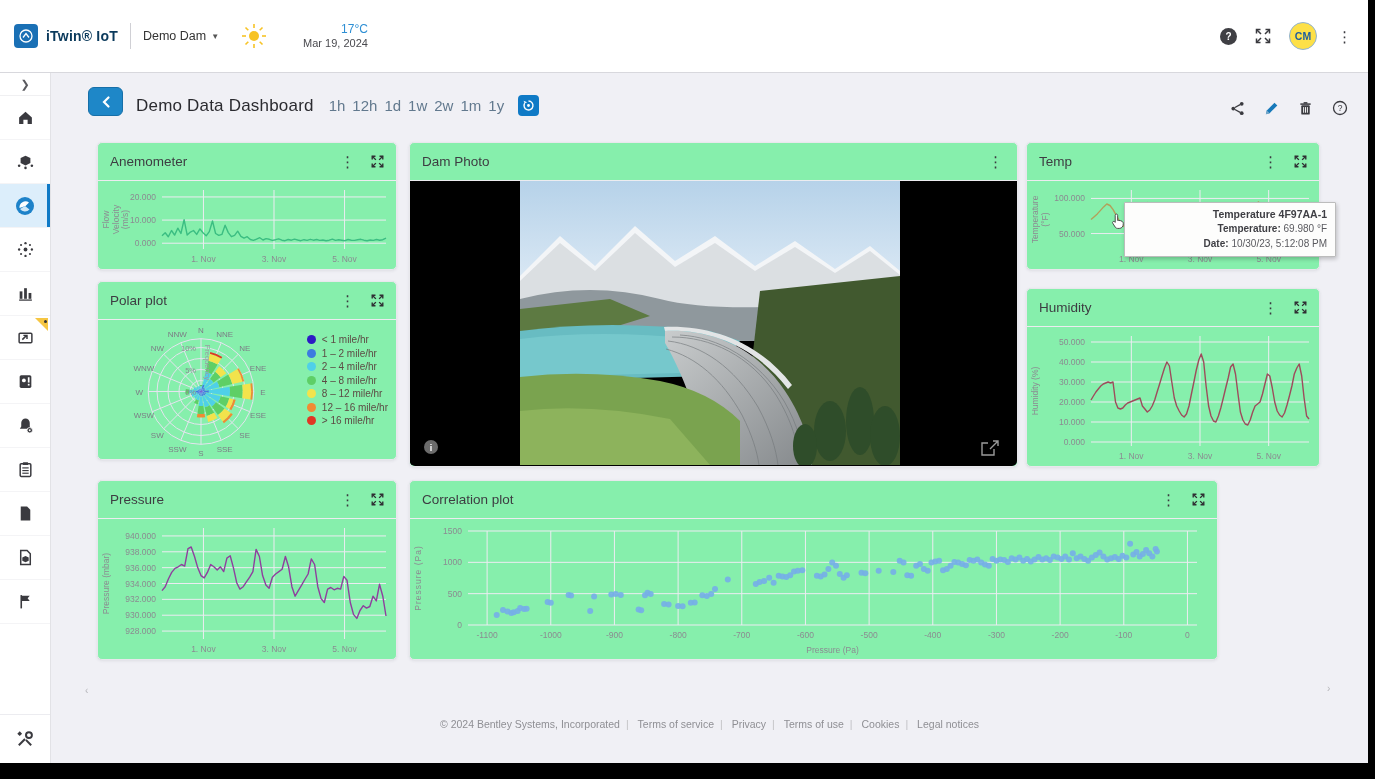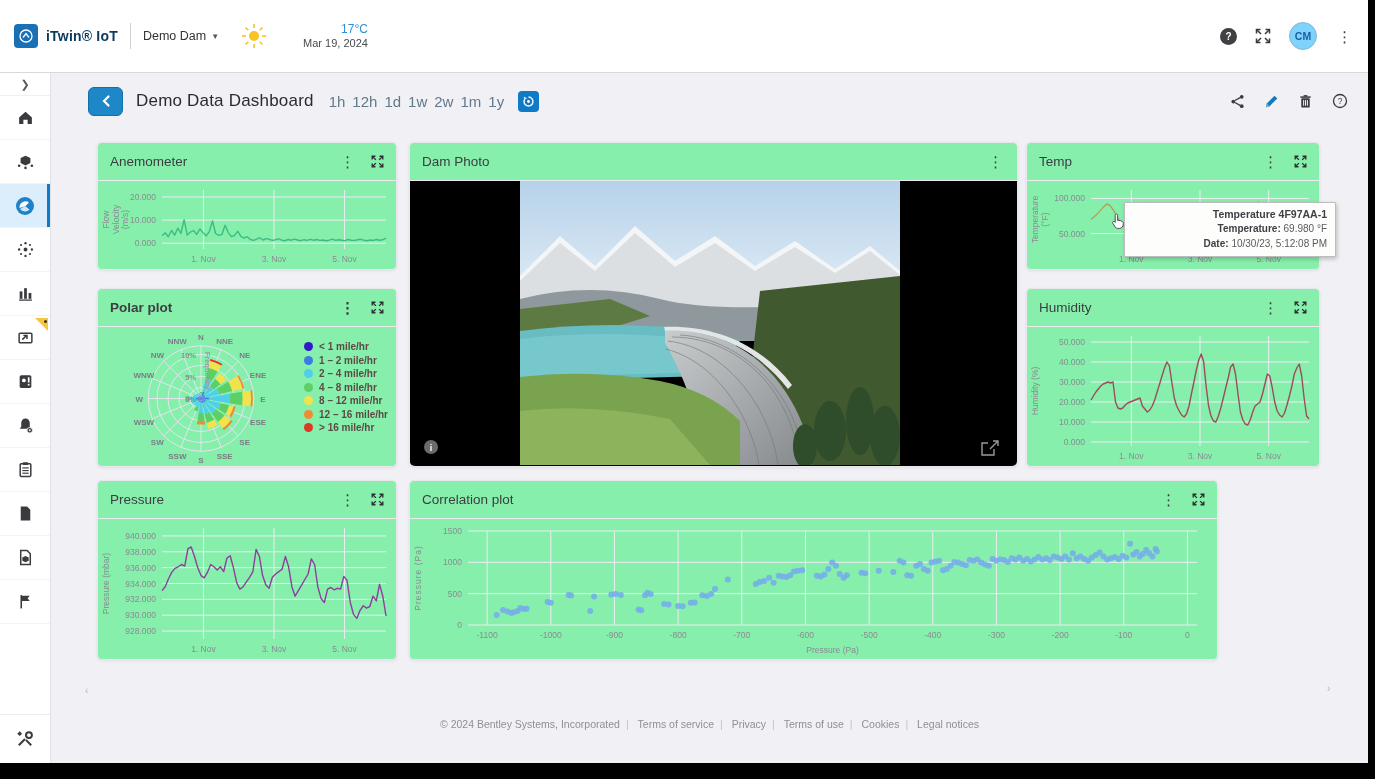--- a/index.html
+++ b/index.html
@@ -11,52 +11,52 @@
   .app-name{font-size:14px;font-weight:bold;color:#0b3a5c;margin-left:8px;letter-spacing:.2px;}
   .tb-divider{width:1px;height:26px;background:#d0d0d5;margin:0 12px;}
   .project{font-size:12.5px;color:#333;display:flex;align-items:center;gap:5px;cursor:pointer;}
   .caret{font-size:8px;color:#555;}
   .weather{display:flex;align-items:center;margin-left:22px;gap:8px;}
   .weather-col{display:flex;flex-direction:column;line-height:1.25;text-align:right;}
   .weather-temp{font-size:12px;color:#2e8fd4;}
   .weather-date{font-size:11px;color:#4a4a4f;padding-left:28px;}
   .tb-right{margin-left:auto;display:flex;align-items:center;gap:18px;margin-right:14px;}
   .help-circle{width:17px;height:17px;border-radius:50%;background:#3f3f44;color:#fff;font-size:10px;font-weight:bold;display:flex;align-items:center;justify-content:center;}
-  .avatar{width:26px;height:26px;border-radius:50%;background:#7dd3fc;border:1px solid #8fb2d4;color:#1f5e9e;font-size:10.5px;font-weight:bold;display:flex;align-items:center;justify-content:center;}
+  .avatar{width:26px;height:26px;border-radius:50%;background:#fde047;border:1px solid #8fb2d4;color:#1f5e9e;font-size:10.5px;font-weight:bold;display:flex;align-items:center;justify-content:center;}
   .kebab{font-size:15px;color:#3a3a3f;line-height:1;padding:0 2px;cursor:pointer;}
   
   .sidebar{position:absolute;top:73px;left:0;bottom:0;width:50px;background:#fff;border-right:1px solid #e2e2e6;display:flex;flex-direction:column;}
   .sb-chevron{height:22px;display:flex;align-items:center;justify-content:center;font-size:11px;color:#5a5a5f;border-bottom:1px solid #f0f0f2;cursor:pointer;}
   .sb-item{height:43px;display:flex;align-items:center;justify-content:center;border-bottom:1px solid #f4f4f6;cursor:pointer;position:relative;}
   .sb-item.active{background:#dceefb;}
   .sb-item.active::after{content:"";position:absolute;right:0;top:0;bottom:0;width:3px;background:#0f7ac6;}
   .sb-badge{position:absolute;top:2px;right:2px;width:0;height:0;border-left:13px solid transparent;border-top:13px solid #f6c643;}
   .sb-badge-dot{position:absolute;top:-11px;right:1px;width:3px;height:3px;border-radius:50%;background:#333;}
   .sb-spacer{flex:1;}
   .sb-bottom{height:48px;display:flex;align-items:center;justify-content:center;border-top:1px solid #ececf0;cursor:pointer;}
   
   .main{position:absolute;top:73px;left:51px;right:0;bottom:0;}
-  .dash-header{position:absolute;top:13px;left:37px;right:20px;height:30px;display:flex;align-items:center;}
+  .dash-header{position:absolute;top:13px;left:37px;right:20px;height:30px;display:flex;align-items:flex-end;}
   .back-btn{width:33px;height:27px;border-radius:6px;background:#1e87c8;border:1px solid #166fa8;display:flex;align-items:center;justify-content:center;cursor:pointer;}
   .dash-title{font-size:17px;color:#2b2b30;font-weight:500;margin-left:13px;letter-spacing:.2px;}
   .ranges{display:flex;align-items:center;gap:7px;margin-left:15px;}
   .range{font-size:15px;color:#62798e;cursor:pointer;}
   .timesync-btn{width:21px;height:21px;border-radius:4px;background:#0f7ac6;display:flex;align-items:center;justify-content:center;margin-left:7px;cursor:pointer;}
   .dash-actions{margin-left:auto;display:flex;align-items:center;gap:19px;}
   .act-icon{cursor:pointer;display:flex;align-items:center;justify-content:center;}
   
   .card{position:absolute;background:#86efac;border:1px solid #e8e8ec;border-radius:5px;box-shadow:0 1px 3px rgba(60,60,80,.10);}
   .card-header{height:37px;display:flex;align-items:center;padding:0 12px;border-bottom:1px solid #ececf0;}
   .card-title{font-size:13.5px;color:#3d3d42;}
   .card-icons{margin-left:auto;display:flex;align-items:center;gap:14px;}
   .chart{position:absolute;top:38px;left:0;right:0;bottom:0;}
   .card-anemometer{left:46px;top:69px;width:298px;height:126px;}
   .card-dam{left:358px;top:69px;width:607px;height:323px;}
   .card-temp{left:975px;top:69px;width:292px;height:126px;}
-  .card-polar{left:46px;top:215px;width:298px;height:177px;font-weight:bold;}
+  .card-polar{left:46px;top:208px;width:298px;height:177px;}
   .card-humidity{left:975px;top:215px;width:292px;height:177px;}
   .card-pressure{left:46px;top:407px;width:298px;height:178px;}
   .card-correlation{left:358px;top:407px;width:807px;height:178px;}
   .dam-photo-wrap{position:absolute;top:38px;left:0;right:0;bottom:0;background:#000;border-radius:0 0 5px 5px;overflow:hidden;}
   
   .polar-legend{position:absolute;right:8px;top:52px;display:flex;flex-direction:column;gap:2.5px;}
   .legend-row{display:flex;align-items:center;gap:6px;cursor:pointer;}
   .legend-dot{width:9px;height:9px;border-radius:50%;}
   .legend-label{font-size:10px;color:#5c4a44;white-space:nowrap;}
   

